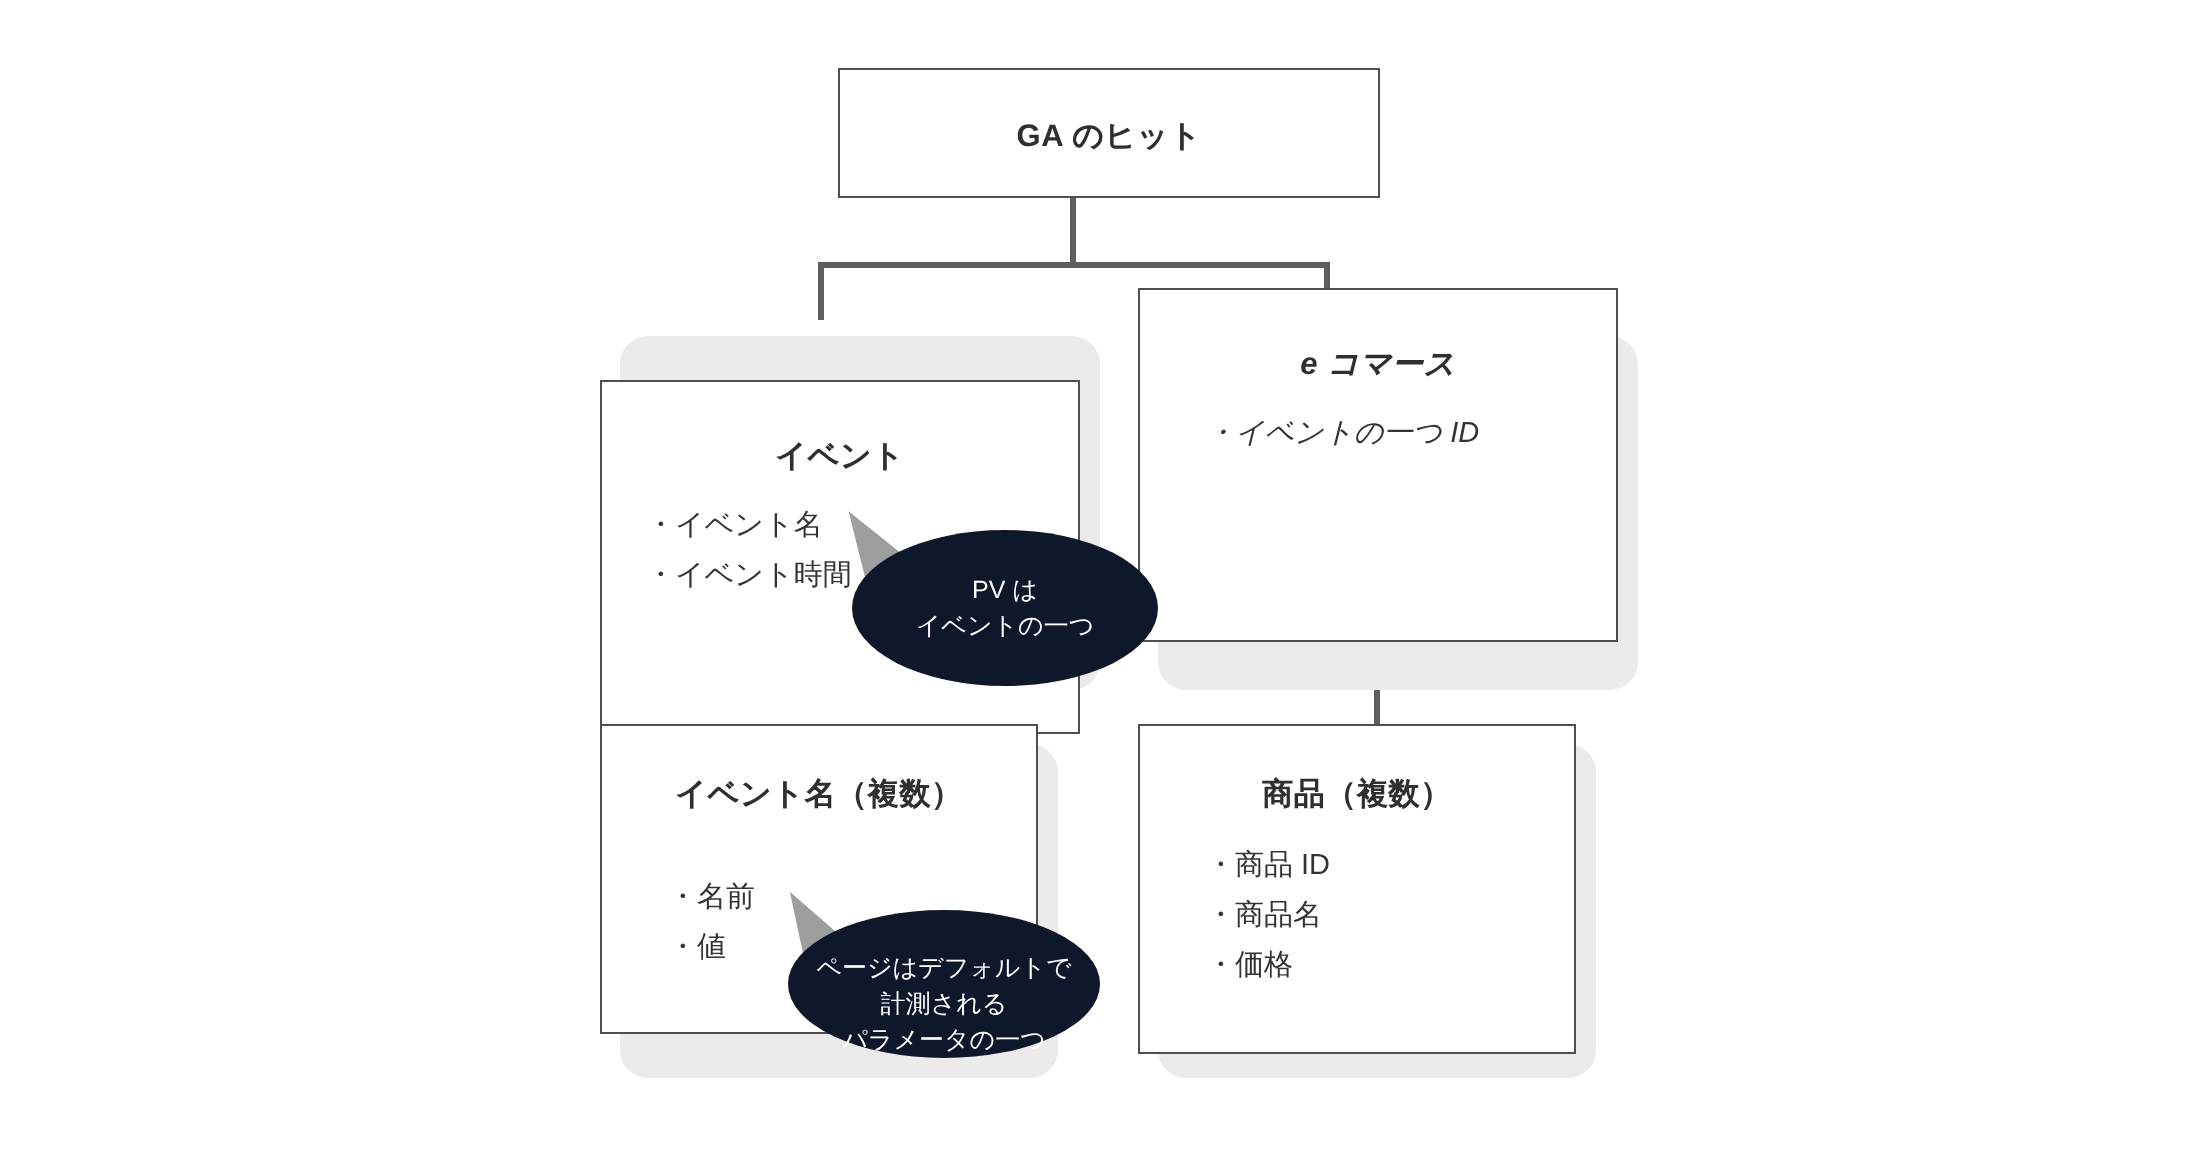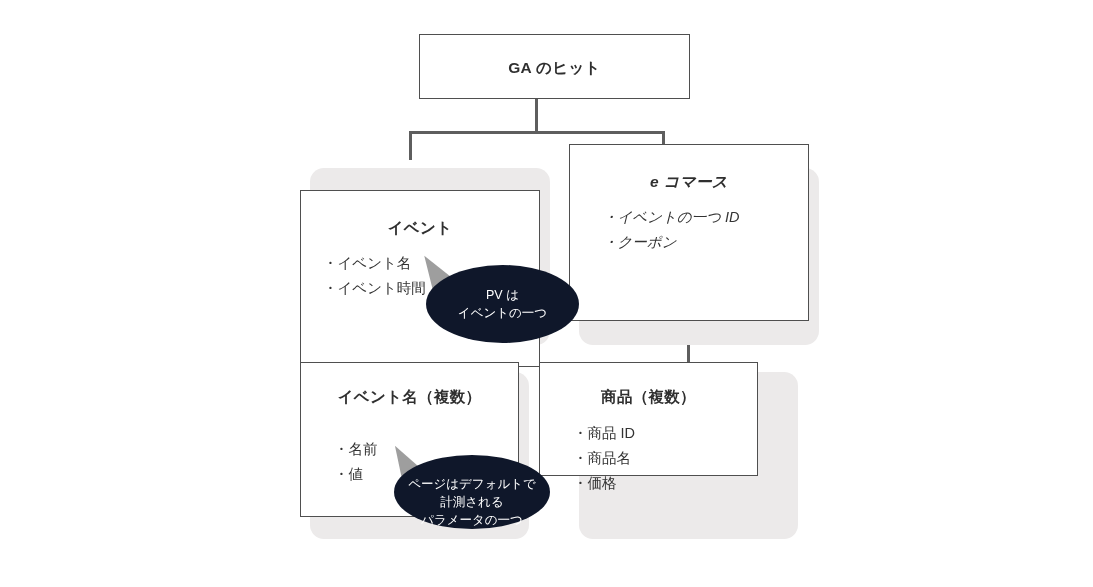--- a/index.html
+++ b/index.html
@@ -122,33 +122,32 @@
     <div class="node-list" style="left:22px; top:60px;">
       <span class="li">・イベント名</span>
       <span class="li">・イベント時間</span>
     </div>
   </div>
 
   <div class="node" style="left:569px; top:144px; width:240px; height:177px;font-style:italic;">
     <div class="node-title" style="top:27px;">e コマース</div>
     <div class="node-list" style="left:33px; top:60px;">
       <span class="li">・イベントの一つ ID</span>
-      <span class="li">・クーポン</span>
     </div>
   </div>
 
   <div class="node" style="left:300px; top:362px; width:219px; height:155px;">
     <div class="node-title" style="top:24px;">イベント名（複数）</div>
     <div class="node-list" style="left:33px; top:74px;">
       <span class="li">・名前</span>
       <span class="li">・値</span>
     </div>
   </div>
 
-  <div class="node" style="left:539px; top:362px; width:219px; height:114px;">
+  <div class="node" style="left:569px; top:362px; width:219px; height:165px;">
     <div class="node-title" style="top:24px;">商品（複数）</div>
     <div class="node-list" style="left:33px; top:58px;">
       <span class="li">・商品 ID</span>
       <span class="li">・商品名</span>
       <span class="li">・価格</span>
     </div>
   </div>
 
   <div class="callout-tail" style="left:428px; top:252px; border-left:0 solid transparent; border-right:26px solid transparent; border-bottom:34px solid #9e9e9e; transform:rotate(-14deg);"></div>
   <div class="callout" style="left:426px; top:265px; width:153px; height:78px;">

